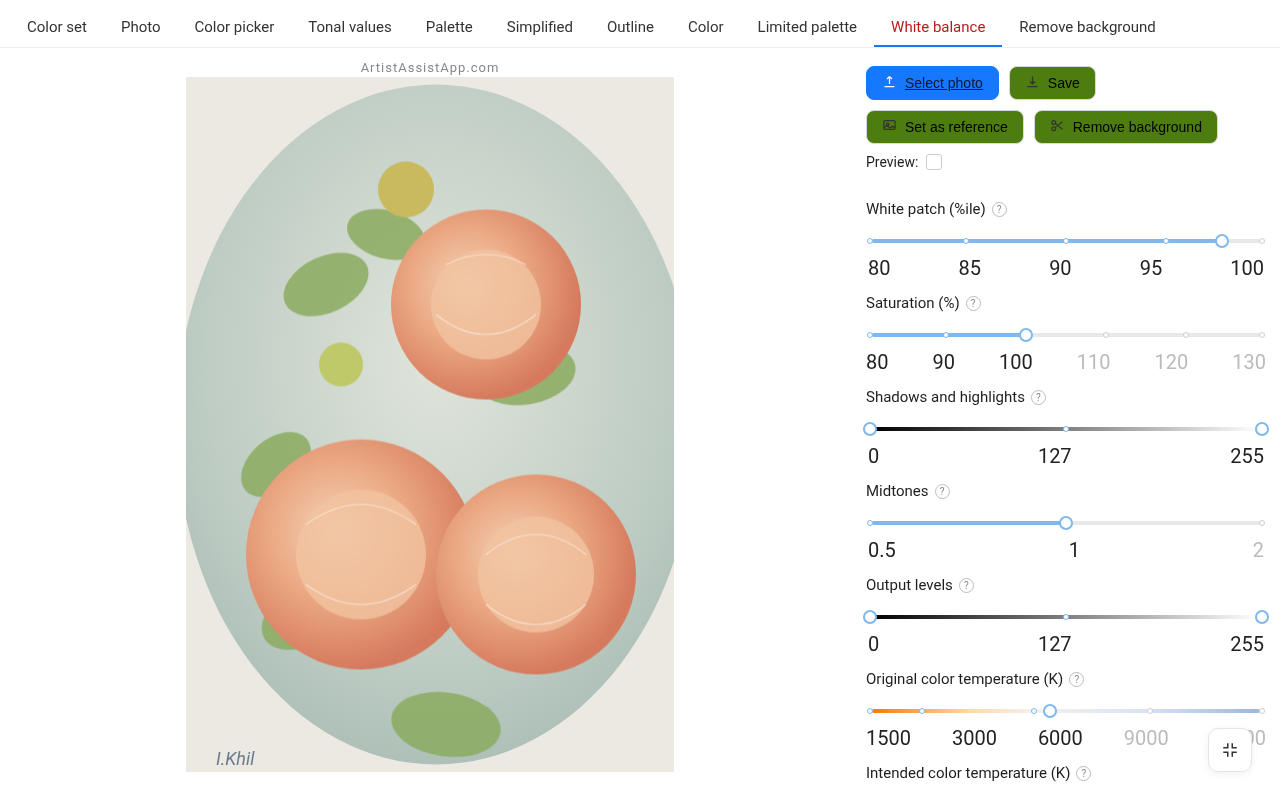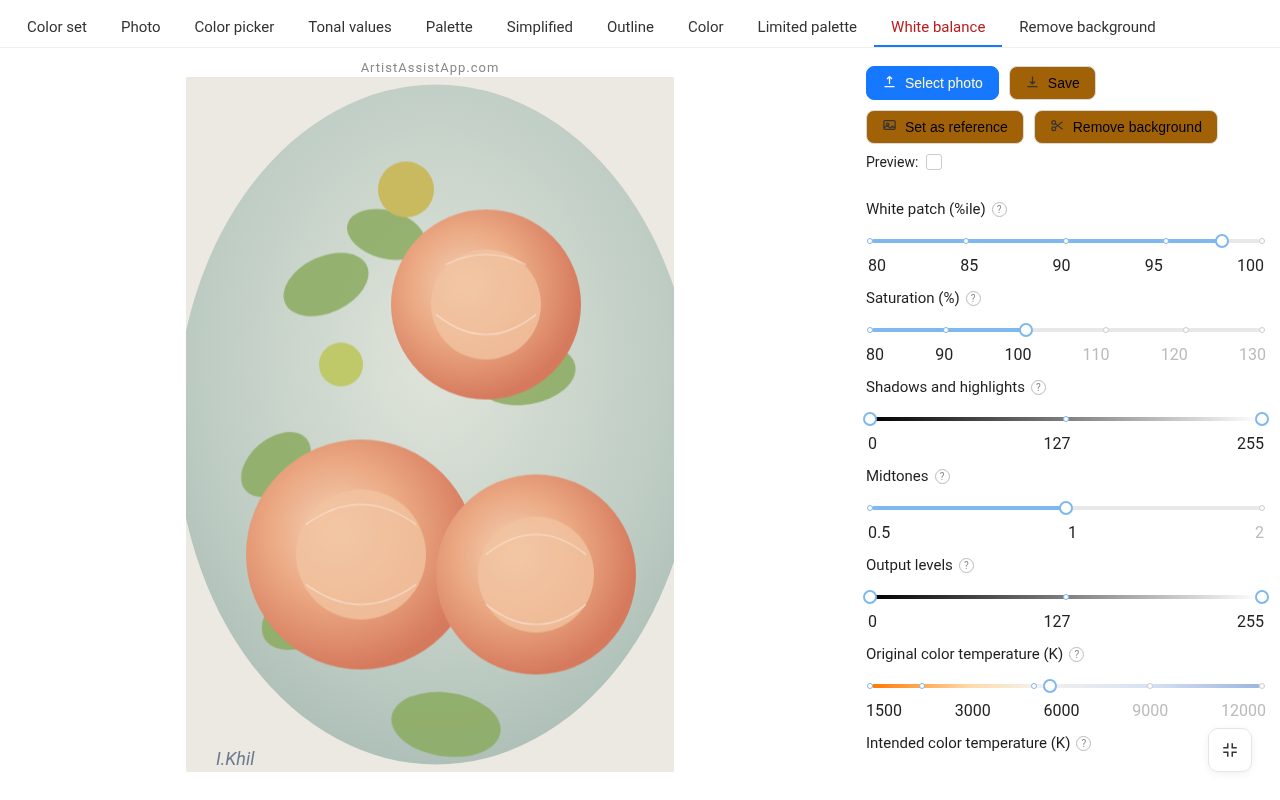--- a/index.html
+++ b/index.html
@@ -12,41 +12,41 @@
 .main { display: flex; height: calc(800px - 56px); }
 .preview-area { flex: 1; padding: 12px 20px 20px 20px; position: relative; display:flex; flex-direction:column; align-items:center;}
 .watermark { color: #888; font-size: 13px; letter-spacing: 1px; margin-bottom: 2px; }
 
 .painting { width: 488px; height: 720px; background:#e7e6e1; border-radius:2px; overflow:hidden; position:relative; }
 .painting svg { width:100%; height:100%; display:block; }
 
 .sidebar { width: 420px; padding: 18px 14px 18px 6px; overflow-y: auto; }
 
 .btn-row { display:flex; gap:10px; flex-wrap:wrap; margin-bottom:10px; }
-.btn { display:inline-flex; align-items:center; gap:8px; padding: 7px 15px; border-radius:8px; border:1px solid #d9d9d9; background:#a16207; cursor:pointer; font-size:14px; }
-.btn.primary { background:#1677ff; color:#fef9c3; border-color:#1677ff; }
+.btn { display:inline-flex; align-items:center; gap:8px; padding: 7px 15px; border-radius:8px; border:1px solid #d9d9d9; background:#4d7c0f; cursor:pointer; font-size:14px; }
+.btn.primary { background:#1677ff; color:#0f172a; border-color:#1677ff;text-decoration:underline; }
 .btn svg { width:15px; height:15px; }
 .btn.primary svg { stroke:#fff; fill:none; }
 .btn.secondary svg { stroke:#333; fill:none; }
 
 .preview-row { display:flex; align-items:flex-end; gap:8px; margin: 8px 0 30px 0; }
 .checkbox { width:16px; height:16px; border:1px solid #ccc; border-radius:3px; }
 
 .control { margin-bottom: 14px; }
 .control-label { display:flex; align-items:center; gap:6px; margin-bottom: 18px; font-size:15px; }
 .help-icon { display:inline-flex; align-items:center; justify-content:center; width:15px; height:15px; border:1px solid #bbb; border-radius:50%; font-size:10px; color:#888; }
 
 .slider-wrap { position:relative; height:10px; }
 .track-bg { position:absolute; left:6px; right:6px; top:3px; height:4px; border-radius:2px; }
 .track-plain { background:#e8e8e8; }
 .track-fill { position:absolute; top:3px; height:4px; background:#7fb7ef; border-radius:2px; }
 .handle { position:absolute; top:-2px; width:14px; height:14px; border:2px solid #7fb7ef; background:#fff; border-radius:50%; transform:translateX(-50%); }
 .dot { position:absolute; top:2px; width:6px; height:6px; border:1px solid #7fb7ef; background:#fff; border-radius:50%; transform:translateX(-50%); }
 .dot.grey { border-color:#ccc; }
-.tick-labels { display:flex; justify-content:space-between; margin-top:10px; font-size:16px; color:#222; padding:0 2px;}
+.tick-labels { display:flex; justify-content:space-between; margin-top:10px; font-size:20px; color:#222; padding:0 2px;}
 .tick-labels.compress { padding:0; }
 .tick-labels span.dim { color:#bbb; }
 
 .gradient-bw { background: linear-gradient(to right, #000, #fff); }
 .gradient-temp { background: linear-gradient(to right, #ff7a00 0%, #ffd9a8 25%, #f3f1ec 42%, #d9e3f5 70%, #9db6e0 100%); }
 
 .fab { position:fixed; right:28px; bottom:28px; width:44px; height:44px; border:1px solid #e5e5e5; background:#fff; border-radius:10px; display:flex; align-items:center; justify-content:center; box-shadow:0 2px 8px rgba(0,0,0,0.06); cursor:pointer; }
 </style>
 </head>
 <body>

